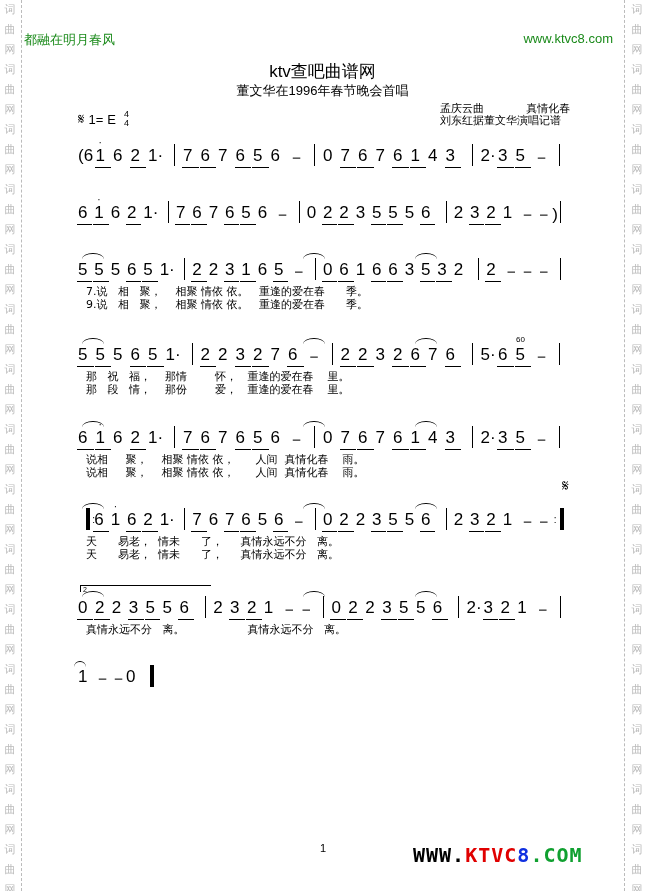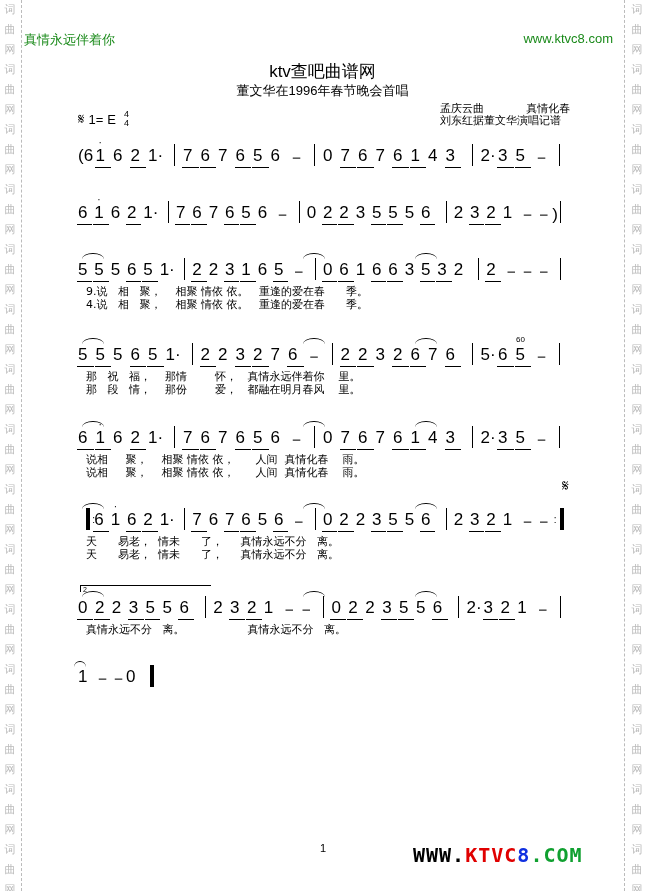--- a/index.html
+++ b/index.html
@@ -126,21 +126,21 @@
     <div class="wm" style="left: 630px; top: 802px;">曲</div>
     <div class="wm" style="left: 630px; top: 822px;">网</div>
     <div class="wm" style="left: 3px; top: 842px;">词</div>
     <div class="wm" style="left: 3px; top: 862px;">曲</div>
     <div class="wm" style="left: 3px; top: 882px;">网</div>
     <div class="wm" style="left: 630px; top: 842px;">词</div>
     <div class="wm" style="left: 630px; top: 862px;">曲</div>
     <div class="wm" style="left: 630px; top: 882px;">网</div>
   </div>
 
-<div class="hdr-left">真情永远伴着你</div>
+<div class="hdr-left">都融在明月春风</div>
 <div class="hdr-right">www.ktvc8.com</div>
 <div class="title">ktv查吧曲谱网</div>
 <div class="subtitle">董文华在1996年春节晚会首唱</div>
 <div class="credit1">
   <span>孟庆云曲</span>
   <span style="display:inline-block;width:36px;"></span>
   <span>真情化春</span>
 </div>
 <div class="credit2">刘东红据董文华演唱记谱</div>
 <div class="key">
@@ -288,22 +288,22 @@
       <span class="tok" style="left: 408.333px;">2</span>
       <div class="ul" style="left: 407.333px; width: 15.3333px; top: 21px;"></div>
       <span class="tok" style="left: 424.667px;">－</span>
       <span class="tok" style="left: 441px;">－</span>
       <span class="tok" style="left: 457.333px;">－</span>
       <div class="bar" style="left: 481.833px;"></div>
       <div class="slur" style="left: 4px; width: 22px; top: -7px;"></div>
       <div class="slur" style="left: 224.5px; width: 22px; top: -7px;"></div>
       <div class="slur" style="left: 337.2px; width: 22px; top: -7px;"></div>
     </div>
-    <div class="lyr" style="top: 284px; left: 86px;">9.说   相   聚，    相聚 情依 依。   重逢的爱在春      季。</div>
-    <div class="lyr" style="top: 297px; left: 86px;">4.说   相   聚，    相聚 情依 依。   重逢的爱在春      季。</div>
+    <div class="lyr" style="top: 284px; left: 86px;">7.说   相   聚，    相聚 情依 依。   重逢的爱在春      季。</div>
+    <div class="lyr" style="top: 297px; left: 86px;">9.说   相   聚，    相聚 情依 依。   重逢的爱在春      季。</div>
     <div class="row" style="top: 345px;">
       <span class="tok" style="left: 0px;">5</span>
       <div class="ul" style="left: -1px; width: 16.5px; top: 21px;"></div>
       <span class="tok" style="left: 17.5px;">5</span>
       <div class="ul" style="left: 16.5px; width: 16.5px; top: 21px;"></div>
       <span class="tok" style="left: 35px;">5</span>
       <span class="tok" style="left: 52.5px;">6</span>
       <div class="ul" style="left: 51.5px; width: 16.5px; top: 21px;"></div>
       <span class="tok" style="left: 70px;">5</span>
       <div class="ul" style="left: 69px; width: 16.5px; top: 21px;"></div>
@@ -339,22 +339,22 @@
       <div class="ul" style="left: 419px; width: 16.5px; top: 21px;"></div>
       <span class="tok" style="left: 437.5px;">5</span>
       <div class="ul" style="left: 436.5px; width: 16.5px; top: 21px;"></div>
       <span class="tok" style="left: 455px;">－</span>
       <div class="bar" style="left: 481.25px;"></div>
       <div class="slur" style="left: 4px; width: 22px; top: -7px;"></div>
       <div class="slur" style="left: 224.5px; width: 22px; top: -7px;"></div>
       <div class="slur" style="left: 337.2px; width: 22px; top: -7px;"></div>
       <span class="tok" style="font-size: 8px; top: -10px; left: 438px;">60</span>
     </div>
-    <div class="lyr" style="top: 369px; left: 86px;">那   祝   福，    那情        怀，   真情永远伴着你    里。</div>
-    <div class="lyr" style="top: 382px; left: 86px;">那   段   情，    那份        爱，   都融在明月春风    里。</div>
+    <div class="lyr" style="top: 369px; left: 86px;">那   祝   福，    那情        怀，   重逢的爱在春    里。</div>
+    <div class="lyr" style="top: 382px; left: 86px;">那   段   情，    那份        爱，   重逢的爱在春    里。</div>
     <div class="row" style="top: 428px;">
       <span class="tok" style="left: 0px;">6</span>
       <div class="ul" style="left: -1px; width: 16.5px; top: 21px;"></div>
       <span class="tok" style="left: 17.5px;">1</span>
       <div class="ul" style="left: 16.5px; width: 16.5px; top: 21px;"></div>
       <span class="tok" style="font-size: 10px; top: -9px; left: 20.5px;">·</span>
       <span class="tok" style="left: 35px;">6</span>
       <span class="tok" style="left: 52.5px;">2</span>
       <div class="ul" style="left: 51.5px; width: 16.5px; top: 21px;"></div>
       <span class="tok" style="left: 70px;">1·</span>

